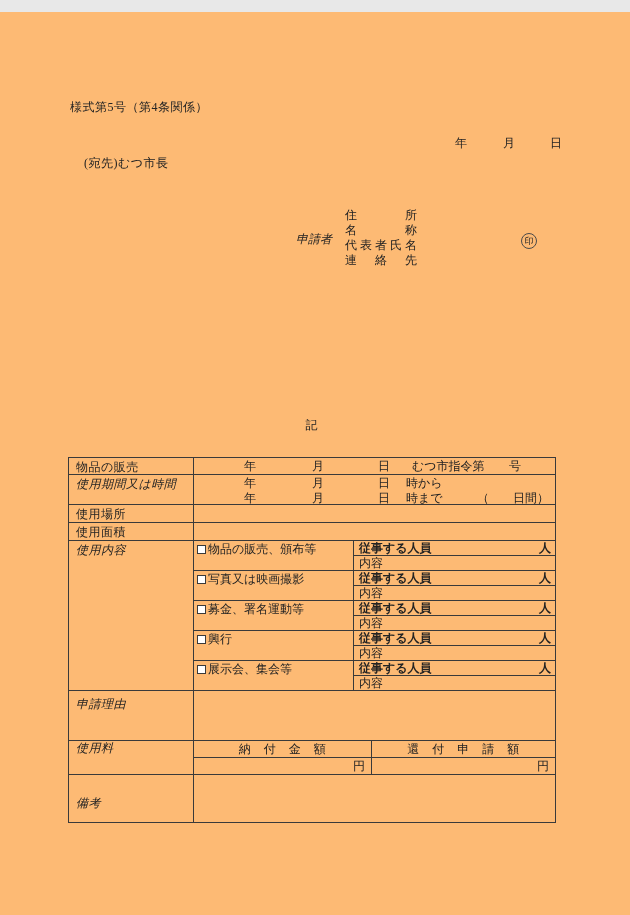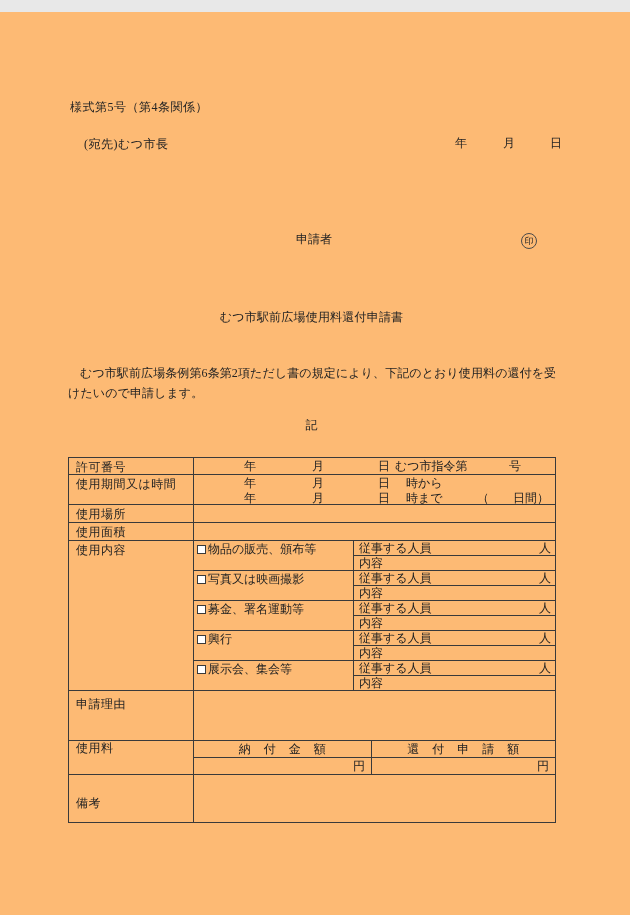--- a/index.html
+++ b/index.html
@@ -14,23 +14,23 @@
     overflow:hidden;
     margin:12px auto;
   }
   .abs { position:absolute; }
 
   
   .form-number { left:70px; top:87px; letter-spacing:0.5px; }
   .date-line span { position:absolute; top:0; }
   .date-line { left:0; top:123px; width:630px; height:14px; }
   .date-y { left:455px; } .date-m { left:503px; } .date-d { left:550px; }
-  .recipient { left:84px; top:124px; letter-spacing:0.5px; }
-
-  .applicant-label { left:296px; top:219px; }
+  .recipient { left:84px; top:143px; letter-spacing:0.5px; }
+
+  .applicant-label { left:296px; top:219px;font-style:italic; }
   .applicant-fields { left:345px; top:196px; width:72px; }
   .applicant-fields .fld {
     height:15px; line-height:15px;
     text-align:justify; text-align-last:justify;
   }
   .seal {
     left:521px; top:221px;
     width:16px; height:16px;
     border:1px solid #4a4a4a; border-radius:50%;
     font-size:9px; line-height:14px; text-align:center;
@@ -47,44 +47,44 @@
   
   .form-table-wrap { left:68px; top:445px; }
   table { border-collapse:collapse; table-layout:fixed; width:487px; }
   td {
     border:1px solid #3a3a3a;
     font-size:12px; line-height:14px;
     padding:0; vertical-align:middle;
     overflow:hidden;
   }
   td.lbl { padding:1px 2px 0 7px; letter-spacing:0.5px; }
-  td.top { vertical-align:top; }
+  td.top { vertical-align:top;font-style:italic; }
   td.rel { position:relative; }
   .fx { position:absolute; white-space:nowrap; }
 
   
   .c-year  { left:50px; }
   .c-month { left:118px; }
   .c-day   { left:184px; }
-  .c-directive { left:201px; }
+  .c-directive { left:218px; }
   .c-goh   { left:315px; }
   .c-time  { left:212px; }
   .c-paren { left:283px; }
   .c-days  { left:319px; }
   .ln1 { top:1px; } .ln2 { top:16px; }
   .permit-cell .fx { top:1px; }
 
   
   .activity-cell { padding:1px 8px 0 3px; vertical-align:top; white-space:nowrap; }
   .checkbox {
     display:inline-block; width:9px; height:9px;
     border:1px solid #3a3a3a; margin-right:2px;
     vertical-align:-1px; background:#fff;
   }
-  .personnel-cell { padding:0; }
+  .personnel-cell { padding:0;font-weight:bold; }
   .personnel-flex {
     display:flex; justify-content:space-between; align-items:center;
     height:100%; padding:0 4px 0 5px;
   }
   .detail-cell { padding:0 4px 0 5px; }
 
   
   .fee-head { text-align:center; letter-spacing:0.5px; }
   .yen-cell { text-align:right; padding-right:6px; }
 </style>
@@ -97,38 +97,42 @@
 
   <div class="abs date-line">
     <span class="date-y">年</span>
     <span class="date-m">月</span>
     <span class="date-d">日</span>
   </div>
 
   <div class="abs recipient">(宛先)むつ市長</div>
 
   <div class="abs applicant-label">申請者</div>
+  <div class="abs applicant-fields">
+    <div class="fld">住所</div>
+    <div class="fld">名称</div>
+    <div class="fld">代表者氏名</div>
+    <div class="fld">連絡先</div>
+  </div>
   <div class="abs seal">印</div>
 
-  <div class="abs doc-title">むつ市駅前広場使用料還付申請書</div>
-  <div class="abs doc-body">むつ市駅前広場条例第6条第2項ただし書の規定により、下記のとおり使用料の還付を受けたいので申請します。</div>
   <div class="abs record-marker">記</div>
 
   <div class="abs form-table-wrap">
     <table>
       <colgroup>
         <col style="width:125px">
           <col style="width:160px">
           <col style="width:18px">
           <col style="width:184px">
       </colgroup>
 
       <tbody>
           <tr style="height:17px">
-        <td class="lbl">許可番号</td>
+        <td class="lbl">物品の販売</td>
         <td class="rel permit-cell" colspan="3">
           <span class="fx c-year">年</span>
           <span class="fx c-month">月</span>
           <span class="fx c-day">日</span>
           <span class="fx c-directive">むつ市指令第</span>
           <span class="fx c-goh">号</span>
         </td>
       </tr>
 
       <tr style="height:30px">

